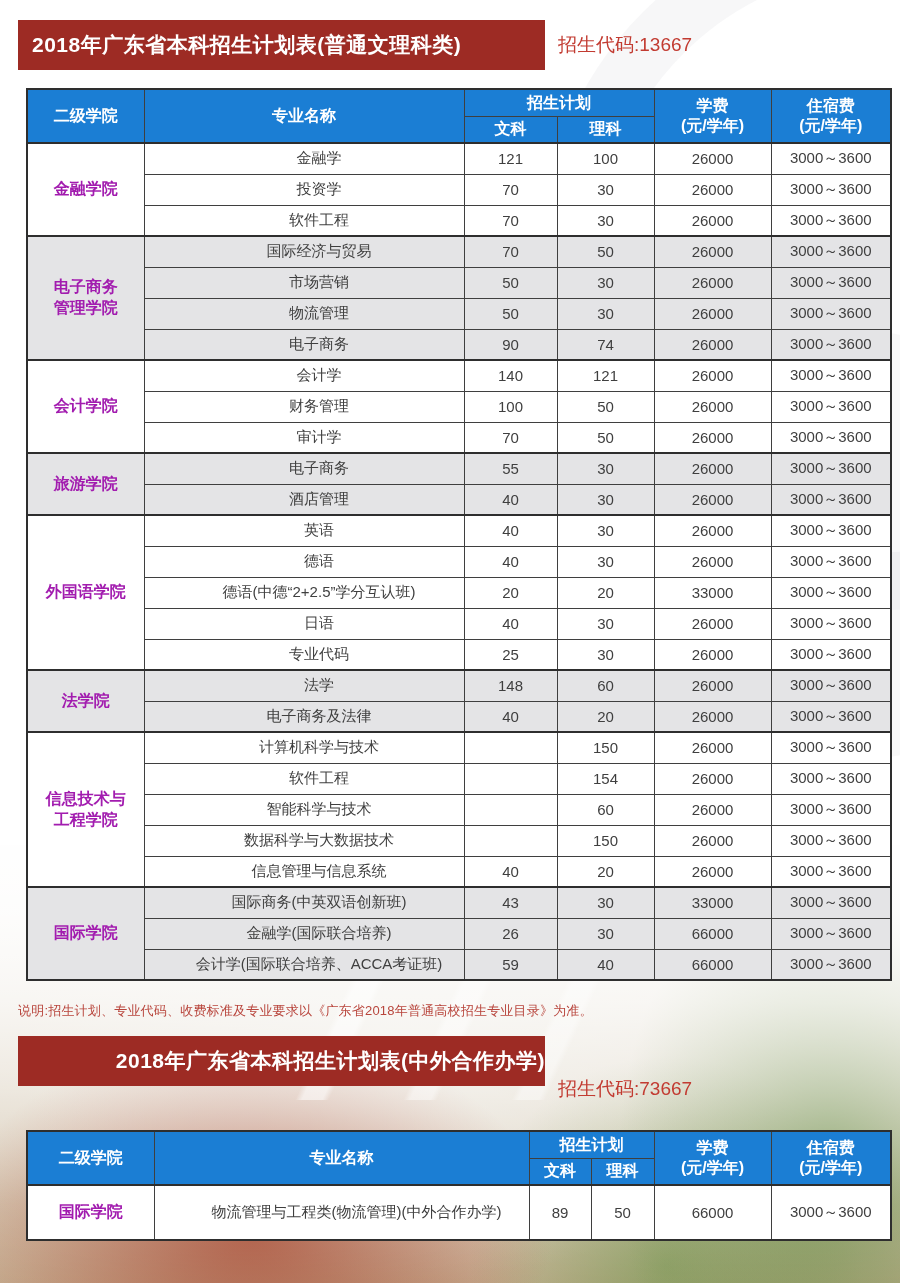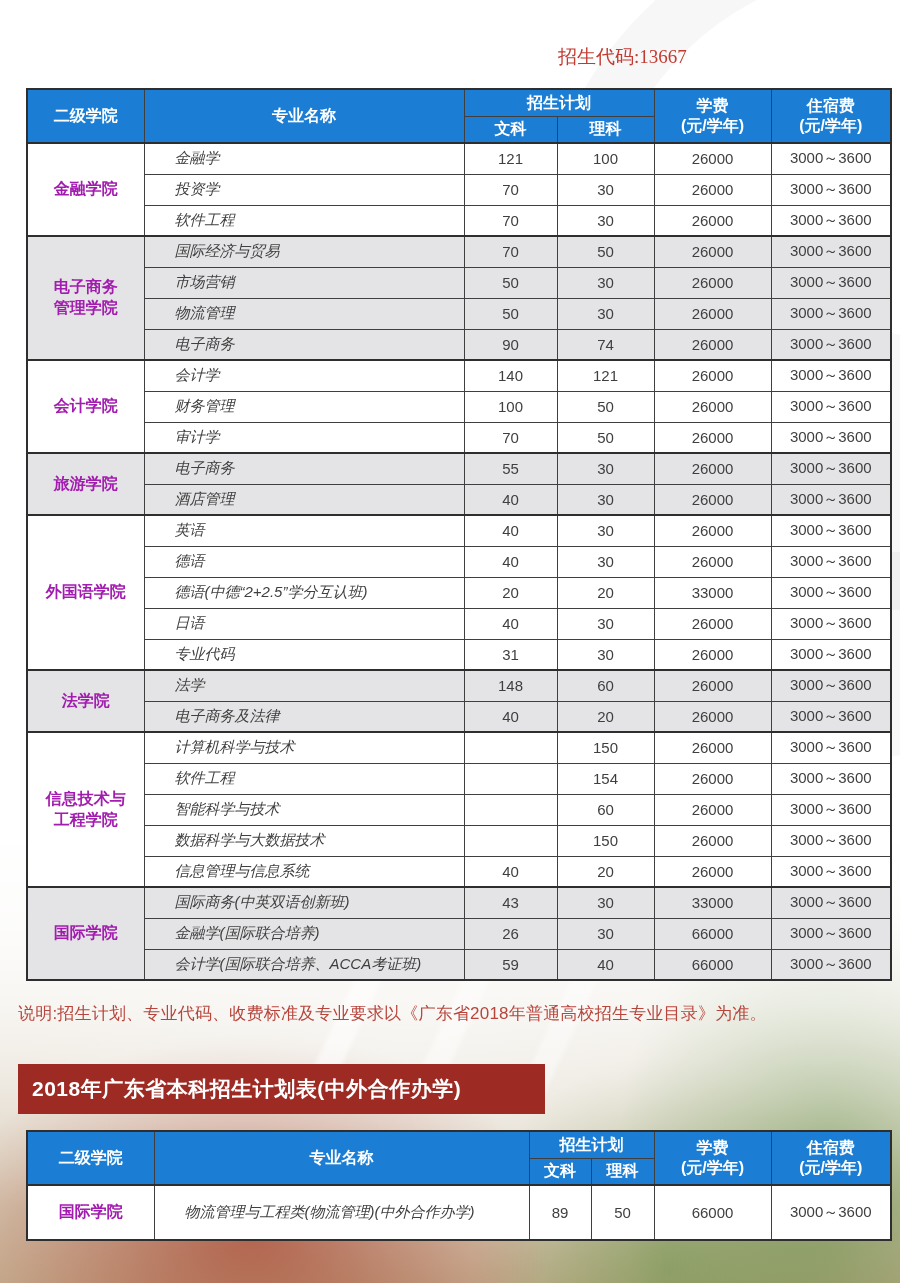--- a/index.html
+++ b/index.html
@@ -33,67 +33,70 @@
          border-radius:50%; border:58px solid rgba(150,150,162,0.08); }
   .wm2 { position:absolute; right:-170px; top:330px; width:430px; height:430px;
          border-radius:50%; background:rgba(150,150,162,0.07); }
   
   .banner {
     position:absolute; left:18px; width:527px; height:50px;
     background:#9d2b24; color:#ffffff; display:flex; align-items:center;
     padding-left:14px; font-size:21px; font-weight:bold; letter-spacing:0.5px;
   }
   .banner1 { top:20px; }
-  .banner2 { top:1064px; }
+  .banner2 { top:1036px;justify-content:flex-end; }
   .code {
     position:absolute; left:558px; width:300px; height:50px;
     display:flex; align-items:center; color:#c23b31; font-size:19px;
   }
-  .code1 { top:32px;font-family:Liberation Serif, serif; }
+  .code1 { top:20px; }
   .code2 { top:1064px; }
   
   table.plan-table {
     position:absolute; left:26px; border-collapse:collapse; table-layout:fixed;
     width:864px; background:transparent;
   }
   .t1 { top:88px; }
   .t2 { top:1130px; }
   .plan-table th, .plan-table td { border:1px solid #3f3f3f; }
   .plan-table { border:2px solid #2e2e2e; }
   .plan-table thead th {
     background:#1b7ed4; color:#ffffff; font-weight:bold; font-size:16px;
     text-align:center; vertical-align:middle; height:27px; line-height:1.25;
     white-space:pre-line;
   }
   .plan-table td {
     font-size:15px; color:#3f3f3f; text-align:center; vertical-align:middle;
     height:31px; background:#ffffff;
   }
   .t2 td { height:55px; }
-  td.major-cell { text-align:left; padding-left:30px;font-style:italic; }
+  td.major-cell { text-align:center; padding-left:30px; }
   td.college-cell {
     font-weight:bold; color:#a21caf; font-size:16px; white-space:pre-line; line-height:1.3;
   }
   tr.g-odd td { background:#e4e4e6; }
   tr.group-start td { border-top:2px solid #2e2e2e; }
   
-  .note { position:absolute; left:18px; font-size:17px; letter-spacing:0.2px; }
+  .note { position:absolute; left:18px; font-size:13px; letter-spacing:0.2px; }
   .note1 { top:1002px; color:#b8453c; }
   .note2 { top:1246px; color:#9d352d; font-weight:bold; }
 </style>
 </head>
 <body>
 
 <div class="page">
 
   <div class="bg-photo"></div>
   <div class="bg-rail"></div>
   <div class="wm1"></div>
   <div class="wm2"></div>
 
+  <div class="banner banner1">
+    <span>2018年广东省本科招生计划表(普通文理科类)</span>
+  </div>
   <div class="code code1">招生代码:13667</div>
 
   <table class="plan-table t1" id="table-regular">
       <colgroup>
         <col style="width:117px">
         <col style="width:320px">
         <col style="width:93px">
         <col style="width:97px">
         <col style="width:117px">
         <col style="width:120px">
@@ -227,21 +230,21 @@
         </tr>
         <tr class="g-even">
           <td class="major-cell">日语</td>
           <td class="num-cell">40</td>
           <td class="num-cell">30</td>
           <td class="num-cell">26000</td>
           <td class="num-cell">3000～3600</td>
         </tr>
         <tr class="g-even">
           <td class="major-cell">专业代码</td>
-          <td class="num-cell">31</td>
+          <td class="num-cell">25</td>
           <td class="num-cell">30</td>
           <td class="num-cell">26000</td>
           <td class="num-cell">3000～3600</td>
         </tr>
         <tr class="g-odd group-start">
           <td rowspan="2" class="college-cell">法学院</td>
           <td class="major-cell">法学</td>
           <td class="num-cell">148</td>
           <td class="num-cell">60</td>
           <td class="num-cell">26000</td>
@@ -314,20 +317,21 @@
           <td class="num-cell">3000～3600</td>
         </tr>
       </tbody>
     </table>
 
   <div class="note note1">说明:招生计划、专业代码、收费标准及专业要求以《广东省2018年普通高校招生专业目录》为准。</div>
 
   <div class="banner banner2">
     <span>2018年广东省本科招生计划表(中外合作办学)</span>
   </div>
+  <div class="code code2">招生代码:73667</div>
 
   <table class="plan-table t2" id="table-coop">
       <colgroup>
         <col style="width:127px">
         <col style="width:375px">
         <col style="width:62px">
         <col style="width:63px">
         <col style="width:117px">
         <col style="width:120px">
       </colgroup>

